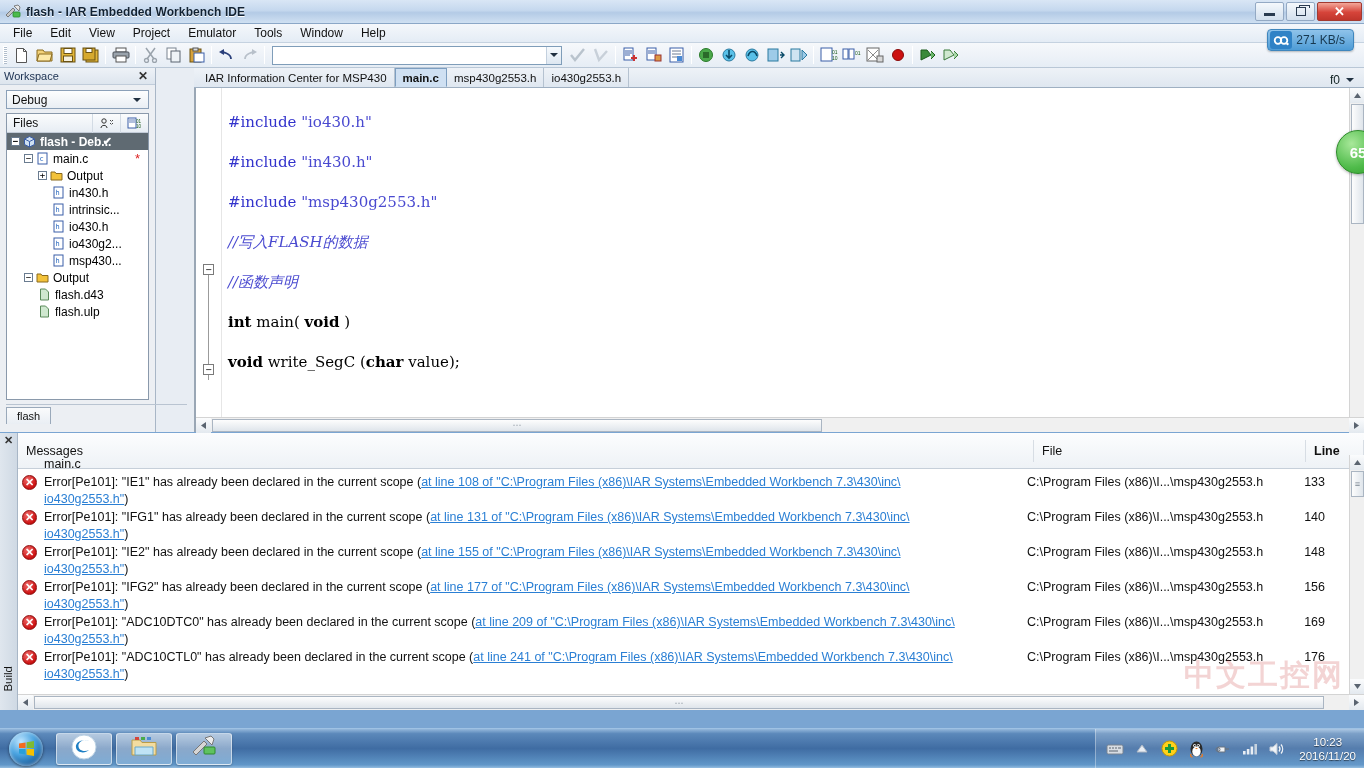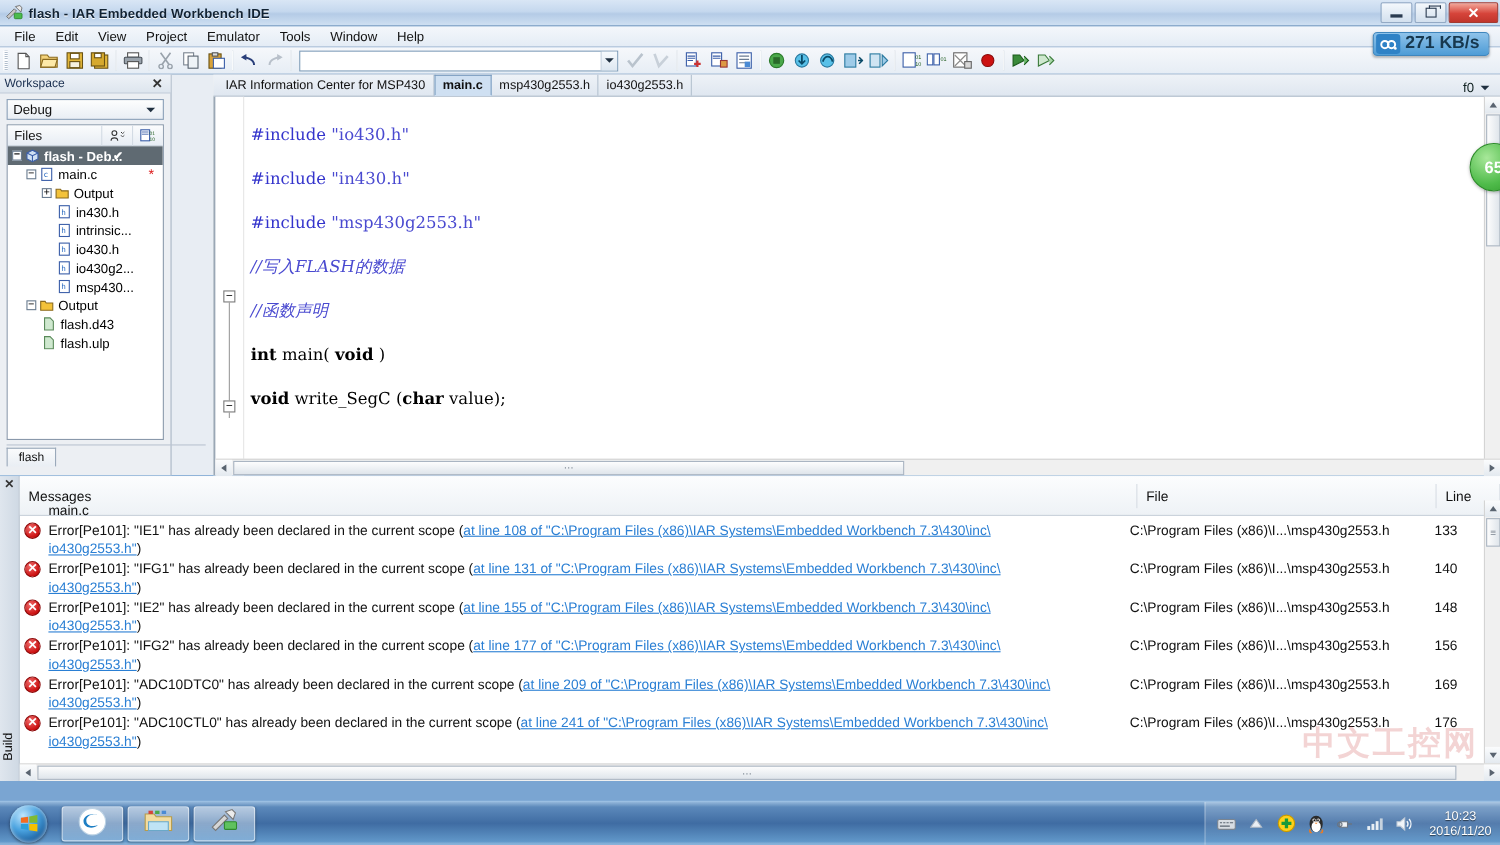--- a/index.html
+++ b/index.html
@@ -82,21 +82,21 @@
     position: absolute; right: 10px; top: 29px; height: 22px;
     background: linear-gradient(180deg,#8fc3ea,#4e9cd6);
     border: 1px solid #3f86bd; border-radius: 4px;
     display: flex; align-items: center; padding: 0 8px 0 2px; gap: 4px;
     box-shadow: 0 1px 2px rgba(0,0,0,.25);
   }
   .speed-icon {
     width: 22px; height: 18px; background: #2f82c6; border-radius: 3px;
     display: flex; align-items: center; justify-content: center;
   }
-  .speed-text { font-size: 16px; color: #17384f; font-weight: 700; white-space: nowrap; }
+  .speed-text { font-size: 12px; color: #17384f; font-weight: 400; white-space: nowrap; }
 
   
   .mainrow { position: absolute; left: 0; top: 68px; width: 1364px; height: 364px; background: #e8edf3; }
 
   
   .ws {
     position: absolute; left: 0; top: 0; width: 156px; height: 364px;
     background: #eceff3; border-right: 1px solid #a8b6c6;
   }
   .ws-head {
@@ -203,21 +203,21 @@
     background: linear-gradient(90deg,#dfe6ee,#cfd9e4); border-right: 1px solid #a8b6c6; }
   .bp-x { text-align: center; font-size: 11px; font-weight: bold; color:#333; padding-top:1px; cursor:pointer;}
   .bp-vtab { writing-mode: vertical-rl; transform: rotate(180deg); font-size: 11.5px;
     color: #111; position: absolute; bottom: 18px; left: 2px; }
   .msgs { position: absolute; left: 18px; top: 0; right: 0; bottom: 0; background: #fff; }
   .msg-hdr { height: 36px; background: linear-gradient(180deg,#fcfdfe,#eef2f6);
     border-bottom: 1px solid #c6cfd9; display: flex; align-items: center; font-size: 12.5px; color: #111; }
   .mh { padding-left: 8px; border-right: 1px solid #d7dde4; height: 22px; display:flex;align-items:center; }
   .mh.c-msg { flex: 1; }
   .mh.c-file { width: 272px; }
-  .mh.c-line { width: 58px; }
+  .mh.c-line { width: 58px; font-weight: bold; }
   .msg-rows { position:absolute; left:0; top:22px; right:15px; bottom:16px; overflow:hidden; }
   .mrow { display: flex; font-size: 12.5px; color: #111; }
   .mrow .cmsg { flex: 1; padding-left: 26px; position: relative; line-height: 17px; padding-top:1px; }
   .mrow .cfile { width: 272px; padding-left: 8px; line-height: 17px; padding-top:1px; }
   .mrow .cline { width: 58px; text-align: right; padding-right: 24px; line-height: 17px; padding-top:1px; }
   .err-ico { position: absolute; left: 4px; top: 2px; width: 15px; height: 15px; border-radius: 50%;
     background: radial-gradient(circle at 35% 30%, #ef6a6a, #cc1111 70%, #a30d0d);
     border: 1px solid #8d0b0b; color: #fff; font-size: 11px; font-weight: bold;
     display:flex; align-items:center; justify-content:center; line-height: 1; }
   .lnk { color: #2a7fd4; text-decoration: underline; }

